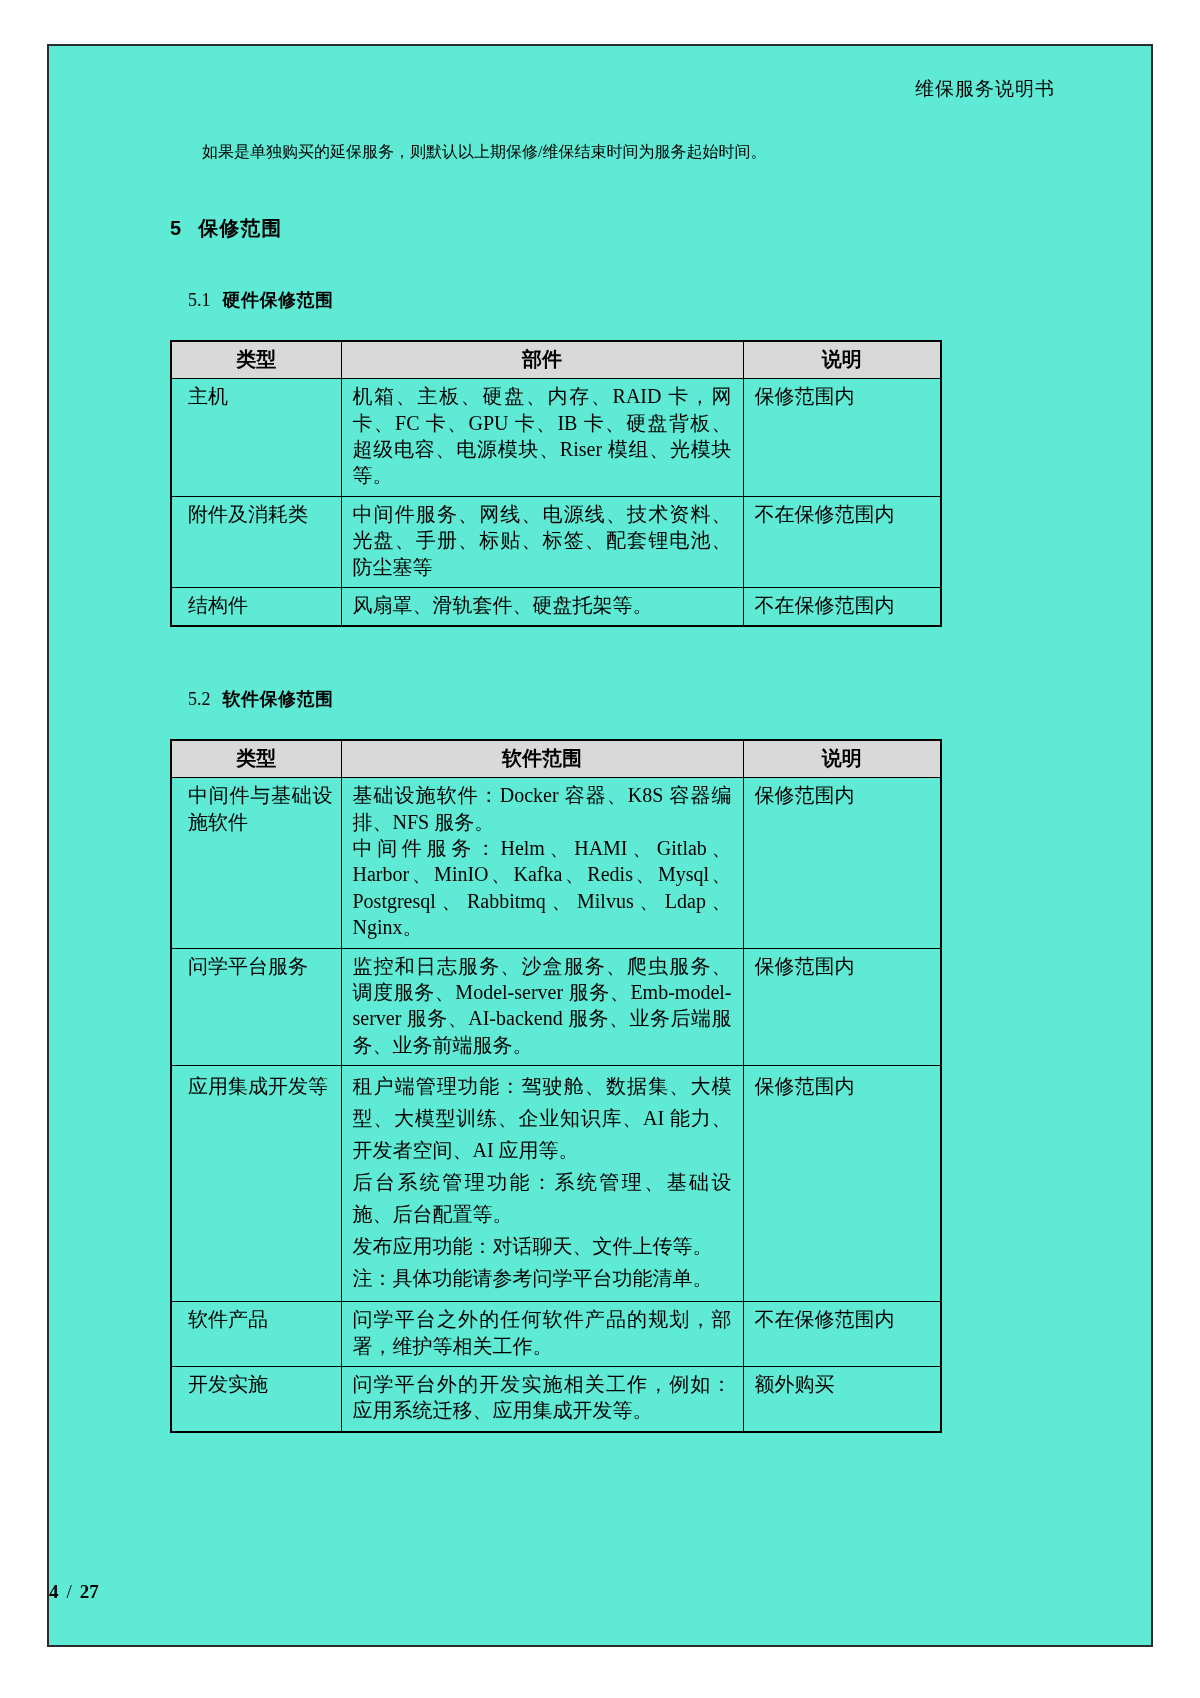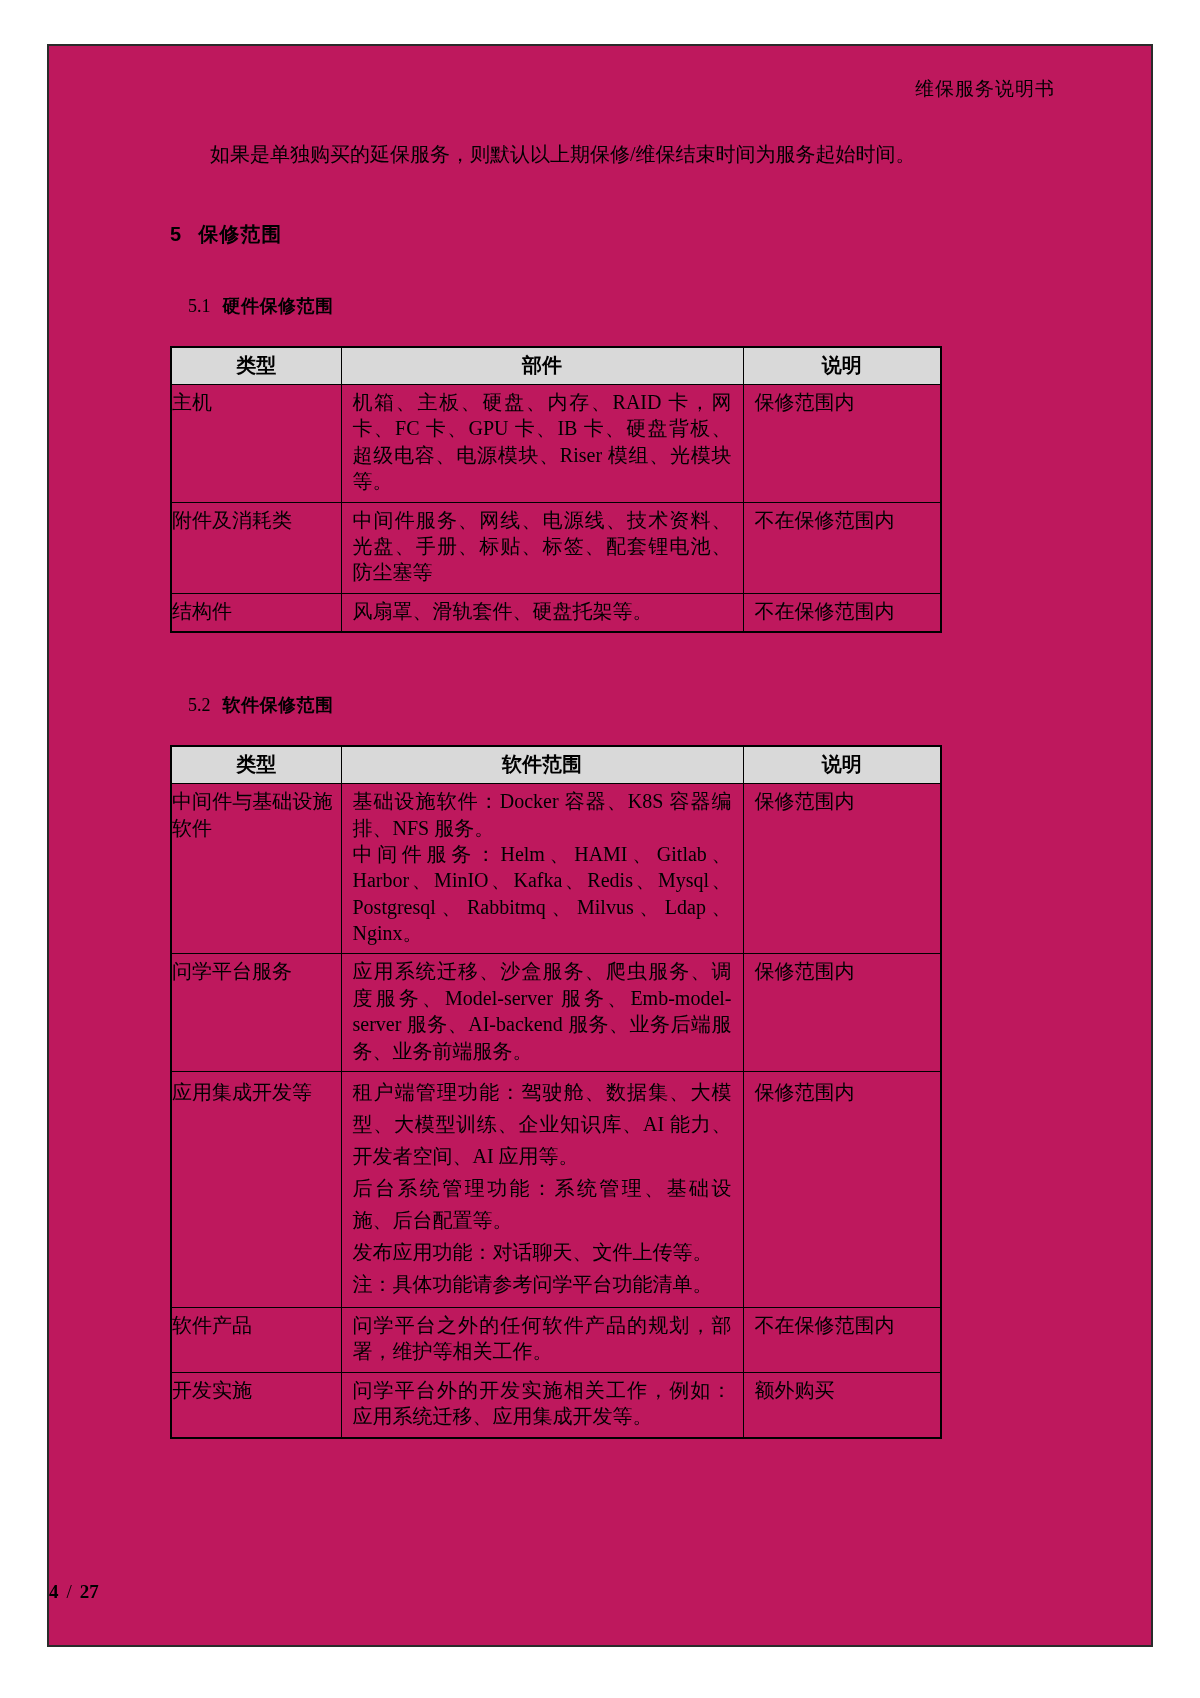--- a/index.html
+++ b/index.html
@@ -4,29 +4,29 @@
 <style>
   * { margin:0; padding:0; box-sizing:border-box; }
   html,body { background:#ffffff; }
   body {
     width:1200px; height:1698px; position:relative;
     font-family:"Liberation Serif","DejaVu Serif",serif;
     color:#000;
   }
   .page-frame {
     position:absolute; left:47px; top:44px; width:1106px; height:1603px;
-    border:2px solid #2b2b2b; background:#be185d;
+    border:2px solid #2b2b2b; background:#5eead4;
   }
   .doc-header {
     margin-top:30px; padding-right:96px;
     text-align:right; font-size:19px; letter-spacing:1px;
   }
   .intro {
     margin-top:38px; padding-left:121px; padding-right:206px;
-    text-indent:2em; font-size:20px; line-height:1.45;
+    text-indent:2em; font-size:16px; line-height:1.45;
   }
   h1.sec {
     margin:52px 0 0 121px;
     font-family:"Liberation Sans","DejaVu Sans",sans-serif;
     font-weight:bold; font-size:20px; letter-spacing:1px;
   }
   h1.sec .sec-num { margin-right:16px; }
   h2.subsec {
     margin:46px 0 0 139px; font-size:18px; font-weight:normal;
   }
@@ -48,21 +48,21 @@
   table.spec col.col-note    { width:198px; }
   table.spec th, table.spec td { border:1.5px solid #000; }
   table.spec th {
     background:#d9d9d9; font-weight:bold; font-size:20px;
     text-align:center; padding:4px 6px 5px;margin-top:32px;
   }
   table.spec td {
     font-size:20px; line-height:1.32; vertical-align:top;
     padding:4px 11px 7px; text-align:justify;
   }
-  table.spec td.c-type { padding-left:0; padding-right:8px; }
+  table.spec td.c-type { padding-left:16px; padding-right:8px; }
   table.spec td.c-note { }
   
   #software-table tbody tr:nth-child(3) td { line-height:1.6; }
   .para { text-align:justify; }
   .doc-footer {
     position:absolute; left:0; right:0; bottom:42px;
     text-align:left; font-size:19px; font-weight:bold;
   }
   .doc-footer .sep { margin:0 8px; font-weight:normal; }
 </style>
@@ -143,21 +143,21 @@
           <td class="c-type">中间件与基础设施软件</td>
           <td class="c-content">
             <div class="para">基础设施软件：Docker 容器、K8S 容器编排、NFS 服务。</div>
             <div class="para">中间件服务：Helm、HAMI、Gitlab、Harbor、MinIO、Kafka、Redis、Mysql、Postgresql、Rabbitmq、Milvus、Ldap、Nginx。</div>
           </td>
           <td class="c-note">保修范围内</td>
         </tr>
         <tr>
           <td class="c-type">问学平台服务</td>
           <td class="c-content">
-            <div class="para">应用系统迁移、沙盒服务、爬虫服务、调度服务、Model-server 服务、Emb-model-server 服务、AI-backend 服务、业务后端服务、业务前端服务。</div>
+            <div class="para">监控和日志服务、沙盒服务、爬虫服务、调度服务、Model-server 服务、Emb-model-server 服务、AI-backend 服务、业务后端服务、业务前端服务。</div>
           </td>
           <td class="c-note">保修范围内</td>
         </tr>
         <tr>
           <td class="c-type">应用集成开发等</td>
           <td class="c-content">
             <div class="para">租户端管理功能：驾驶舱、数据集、大模型、大模型训练、企业知识库、AI 能力、开发者空间、AI 应用等。</div>
             <div class="para">后台系统管理功能：系统管理、基础设施、后台配置等。</div>
             <div class="para">发布应用功能：对话聊天、文件上传等。</div>
             <div class="para">注：具体功能请参考问学平台功能清单。</div>

